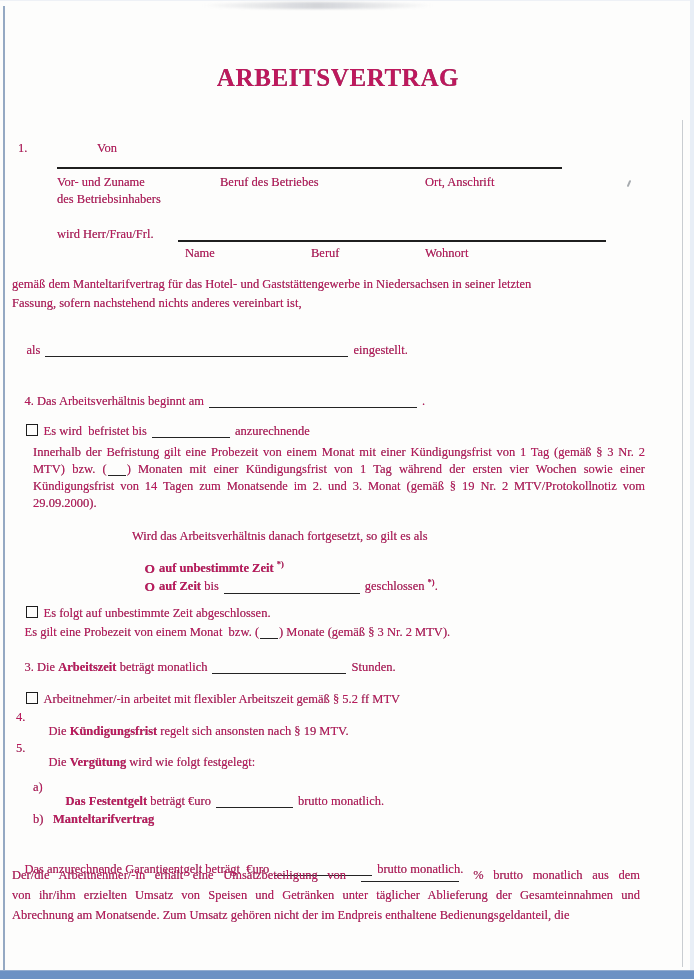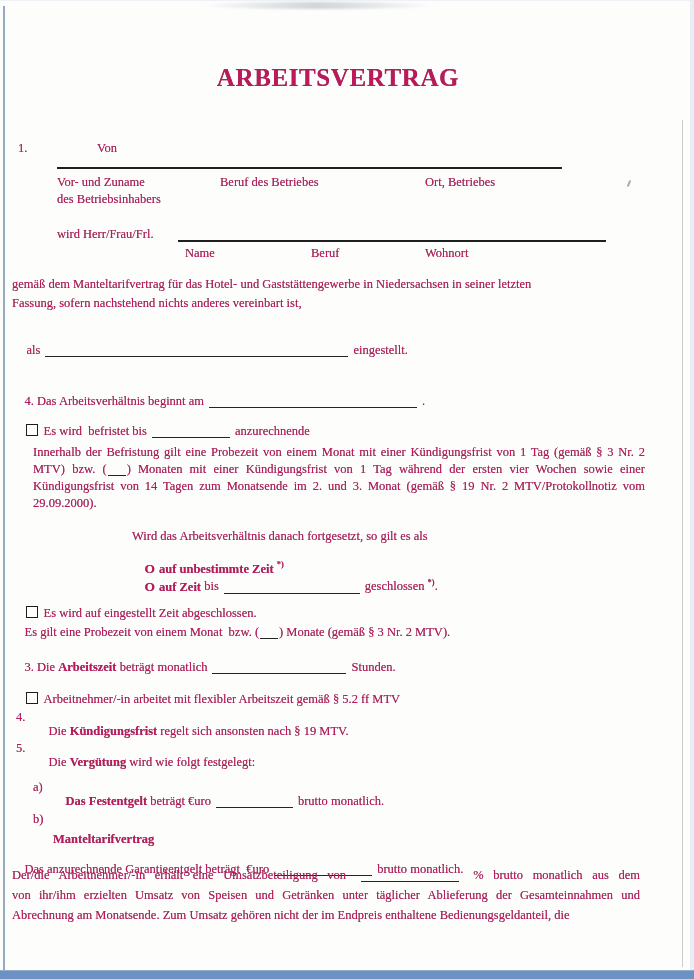--- a/index.html
+++ b/index.html
@@ -2,21 +2,21 @@
 <html><head>
 <meta charset="utf-8">
 <style>
   html,body{margin:0;padding:0;background:#ffffff;}
   .page{
     position:relative;width:694px;height:979px;background:#fdfdfc;overflow:hidden;
     font-family:"Liberation Serif","DejaVu Serif",serif;color:#be185d;
   }
   .t{position:absolute;white-space:pre;font-size:12.5px;line-height:1.15;
      text-shadow:0 0 .4px rgba(30,30,30,.55);}
-  .b{font-weight:bold;margin-top:20px;}
+  .b{font-weight:bold;}
   .title{position:absolute;left:0;top:64px;width:676px;text-align:center;
      font-size:25px;font-weight:bold;letter-spacing:.6px;
      text-shadow:0 0 .5px rgba(20,20,20,.6);}
   .rule{position:absolute;background:#1f1f1f;height:2px;}
   .blank{display:inline-block;border-bottom:1.5px solid #242424;vertical-align:-3px;margin:0 5px;}
   .blank.tight{margin:0 1px;}
   .cb{display:inline-block;width:10px;height:10px;border:1.6px solid #1d1d1d;
       vertical-align:-1px;margin-right:6px;background:#fdfdfc;}
   .radio{font-weight:bold;font-size:13.5px;margin-right:4px;}
   sup{font-size:8.5px;font-weight:bold;}
@@ -46,21 +46,21 @@
   <div class="mark-apostrophe"></div>
 
   <div class="title">ARBEITSVERTRAG</div>
 
   <span class="t" style="left:18px;top:141px">1.</span>
   <span class="t" style="left:97px;top:141px">Von</span>
 
   <div class="rule" style="left:57px;top:167px;width:505px"></div>
   <span class="t" style="left:57px;top:175px">Vor- und Zuname</span>
   <span class="t" style="left:220px;top:175px">Beruf des Betriebes</span>
-  <span class="t" style="left:425px;top:175px">Ort, Betriebes</span>
+  <span class="t" style="left:425px;top:175px">Ort, Anschrift</span>
   <span class="t" style="left:57px;top:192px">des Betriebsinhabers</span>
 
   <span class="t" style="left:57px;top:227px">wird Herr/Frau/Frl.</span>
   <div class="rule" style="left:178px;top:240px;width:428px"></div>
   <span class="t" style="left:185px;top:246px">Name</span>
   <span class="t" style="left:311px;top:246px">Beruf</span>
   <span class="t" style="left:425px;top:246px">Wohnort</span>
 
   <span class="t" style="left:12px;top:277px">gemäß dem Manteltarifvertrag für das Hotel- und Gaststättengewerbe in Niedersachsen in seiner letzten</span>
   <span class="t" style="left:12px;top:296px">Fassung, sofern nachstehend nichts anderes vereinbart ist,</span>
@@ -86,21 +86,21 @@
 
   <div class="t" style="left:132px;top:529px">Wird das Arbeitsverhältnis danach fortgesetzt, so gilt es als</div>
   <div class="t" style="left:132px;top:546px">
     <span class="radio">O</span><span class="b">auf unbestimmte Zeit</span> <sup>*)</sup>
   </div>
   <div class="t" style="left:132px;top:564px">
     <span class="radio">O</span><span class="b">auf Zeit</span><span> bis</span><span class="blank" style="width:136px"></span><span>geschlossen </span><sup>*)</sup><span>.</span>
   </div>
 
   <div class="t" style="left:13px;top:592px">
-    <span class="cb"></span><span>Es wird auf eingestellt Zeit abgeschlossen.</span>
+    <span class="cb"></span><span>Es folgt auf unbestimmte Zeit abgeschlossen.</span>
   </div>
   <div class="t" style="left:12px;top:611px">
     <span>Es gilt eine Probezeit von einem Monat  bzw. (</span><span class="blank tight" style="width:18px"></span><span>) Monate (gemäß § 3 Nr. 2 MTV).</span>
   </div>
 
   <div class="t" style="left:12px;top:646px">
     <span>3. Die </span><span class="b">Arbeitszeit</span><span> beträgt monatlich</span><span class="blank" style="width:134px"></span><span>Stunden.</span>
   </div>
   <div class="t" style="left:13px;top:678px">
     <span class="cb"></span><span>Arbeitnehmer/-in arbeitet mit flexibler Arbeitszeit gemäß § 5.2 ff MTV</span>

